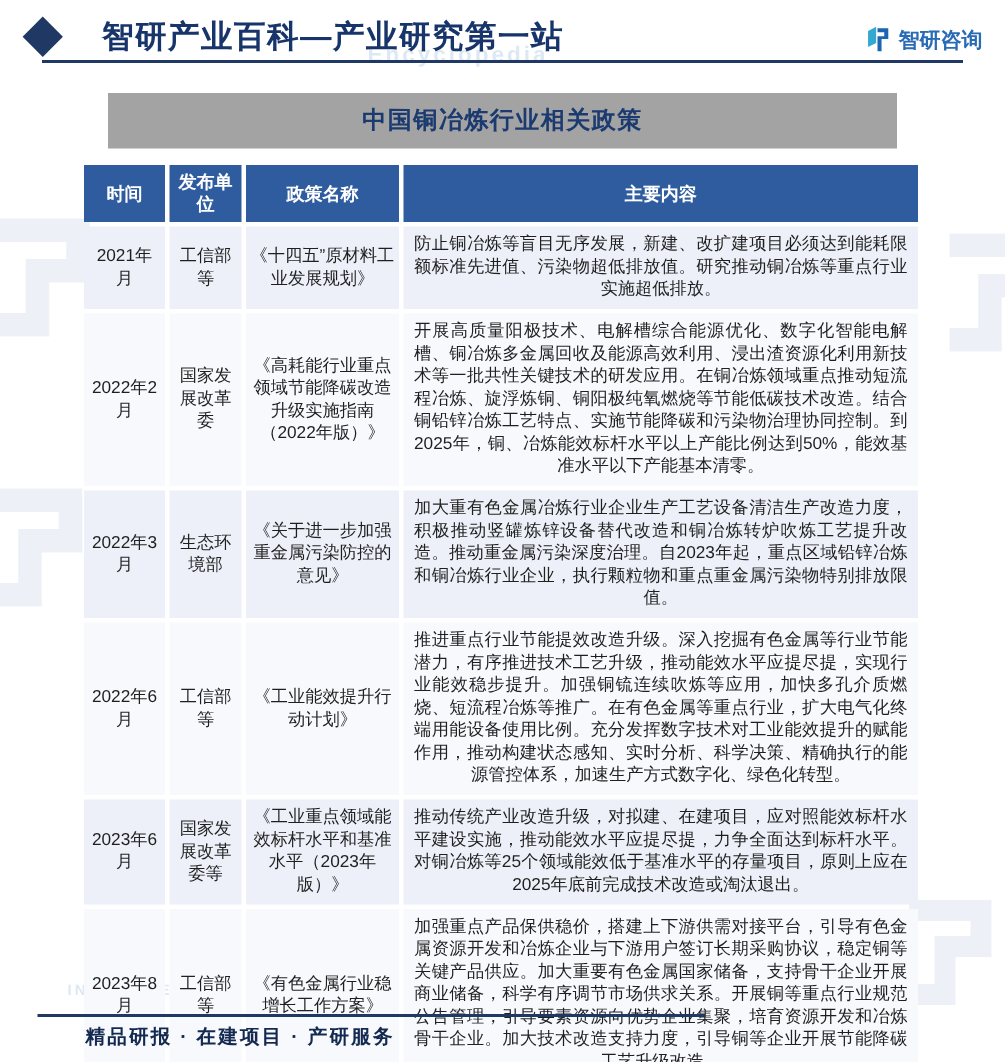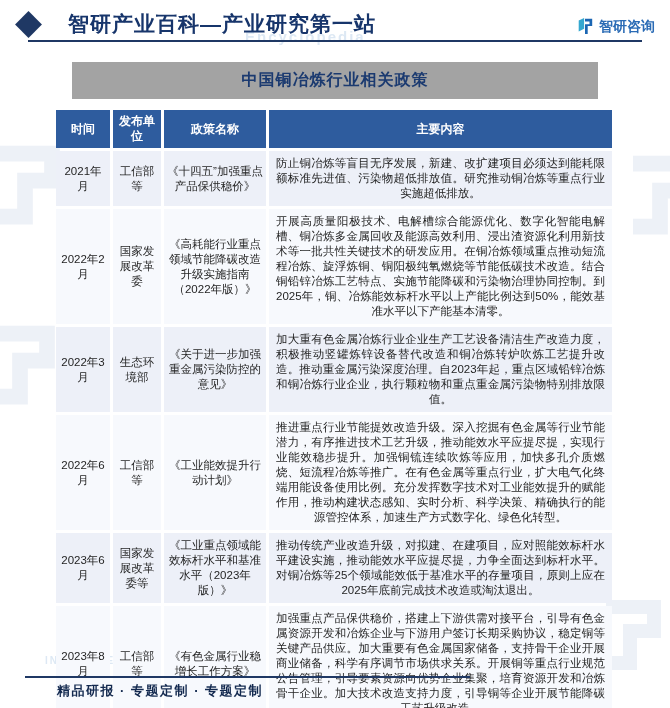--- a/index.html
+++ b/index.html
@@ -126,21 +126,21 @@
           <th>时间</th>
           <th>发布单位</th>
           <th>政策名称</th>
           <th>主要内容</th>
         </tr>
       </thead>
       <tbody>
         <tr class="odd">
           <td class="c-time">2021年月</td>
           <td class="c-unit">工信部等</td>
-          <td class="c-policy">《十四五”加强重点产品保供稳价》</td>
+          <td class="c-policy">《十四五”原材料工业发展规划》</td>
           <td class="c-content">防止铜冶炼等盲目无序发展，新建、改扩建项目必须达到能耗限额标准先进值、污染物超低排放值。研究推动铜冶炼等重点行业实施超低排放。</td>
         </tr>
         <tr class="even">
           <td class="c-time">2022年2月</td>
           <td class="c-unit">国家发展改革委</td>
           <td class="c-policy">《高耗能行业重点领域节能降碳改造升级实施指南（2022年版）》</td>
           <td class="c-content">开展高质量阳极技术、电解槽综合能源优化、数字化智能电解槽、铜冶炼多金属回收及能源高效利用、浸出渣资源化利用新技术等一批共性关键技术的研发应用。在铜冶炼领域重点推动短流程冶炼、旋浮炼铜、铜阳极纯氧燃烧等节能低碳技术改造。结合铜铅锌冶炼工艺特点、实施节能降碳和污染物治理协同控制。到2025年，铜、冶炼能效标杆水平以上产能比例达到50%，能效基准水平以下产能基本清零。</td>
         </tr>
         <tr class="odd">
           <td class="c-time">2022年3月</td>
@@ -164,15 +164,15 @@
           <td class="c-time">2023年8月</td>
           <td class="c-unit">工信部等</td>
           <td class="c-policy">《有色金属行业稳增长工作方案》</td>
           <td class="c-content">加强重点产品保供稳价，搭建上下游供需对接平台，引导有色金属资源开发和冶炼企业与下游用户签订长期采购协议，稳定铜等关键产品供应。加大重要有色金属国家储备，支持骨干企业开展商业储备，科学有序调节市场供求关系。开展铜等重点行业规范公告管理，引导要素资源向优势企业集聚，培育资源开发和冶炼骨干企业。加大技术改造支持力度，引导铜等企业开展节能降碳工艺升级改造。</td>
         </tr>
       </tbody>
     </table>
   </div>
 
   <div class="ftr-rule"></div>
-  <div class="ftr-left">精品研报 · 专题定制 · 专题定制</div>
+  <div class="ftr-left">精品研报 · 在建项目 · 产研服务</div>
 
 </div>
 
 </body></html>

